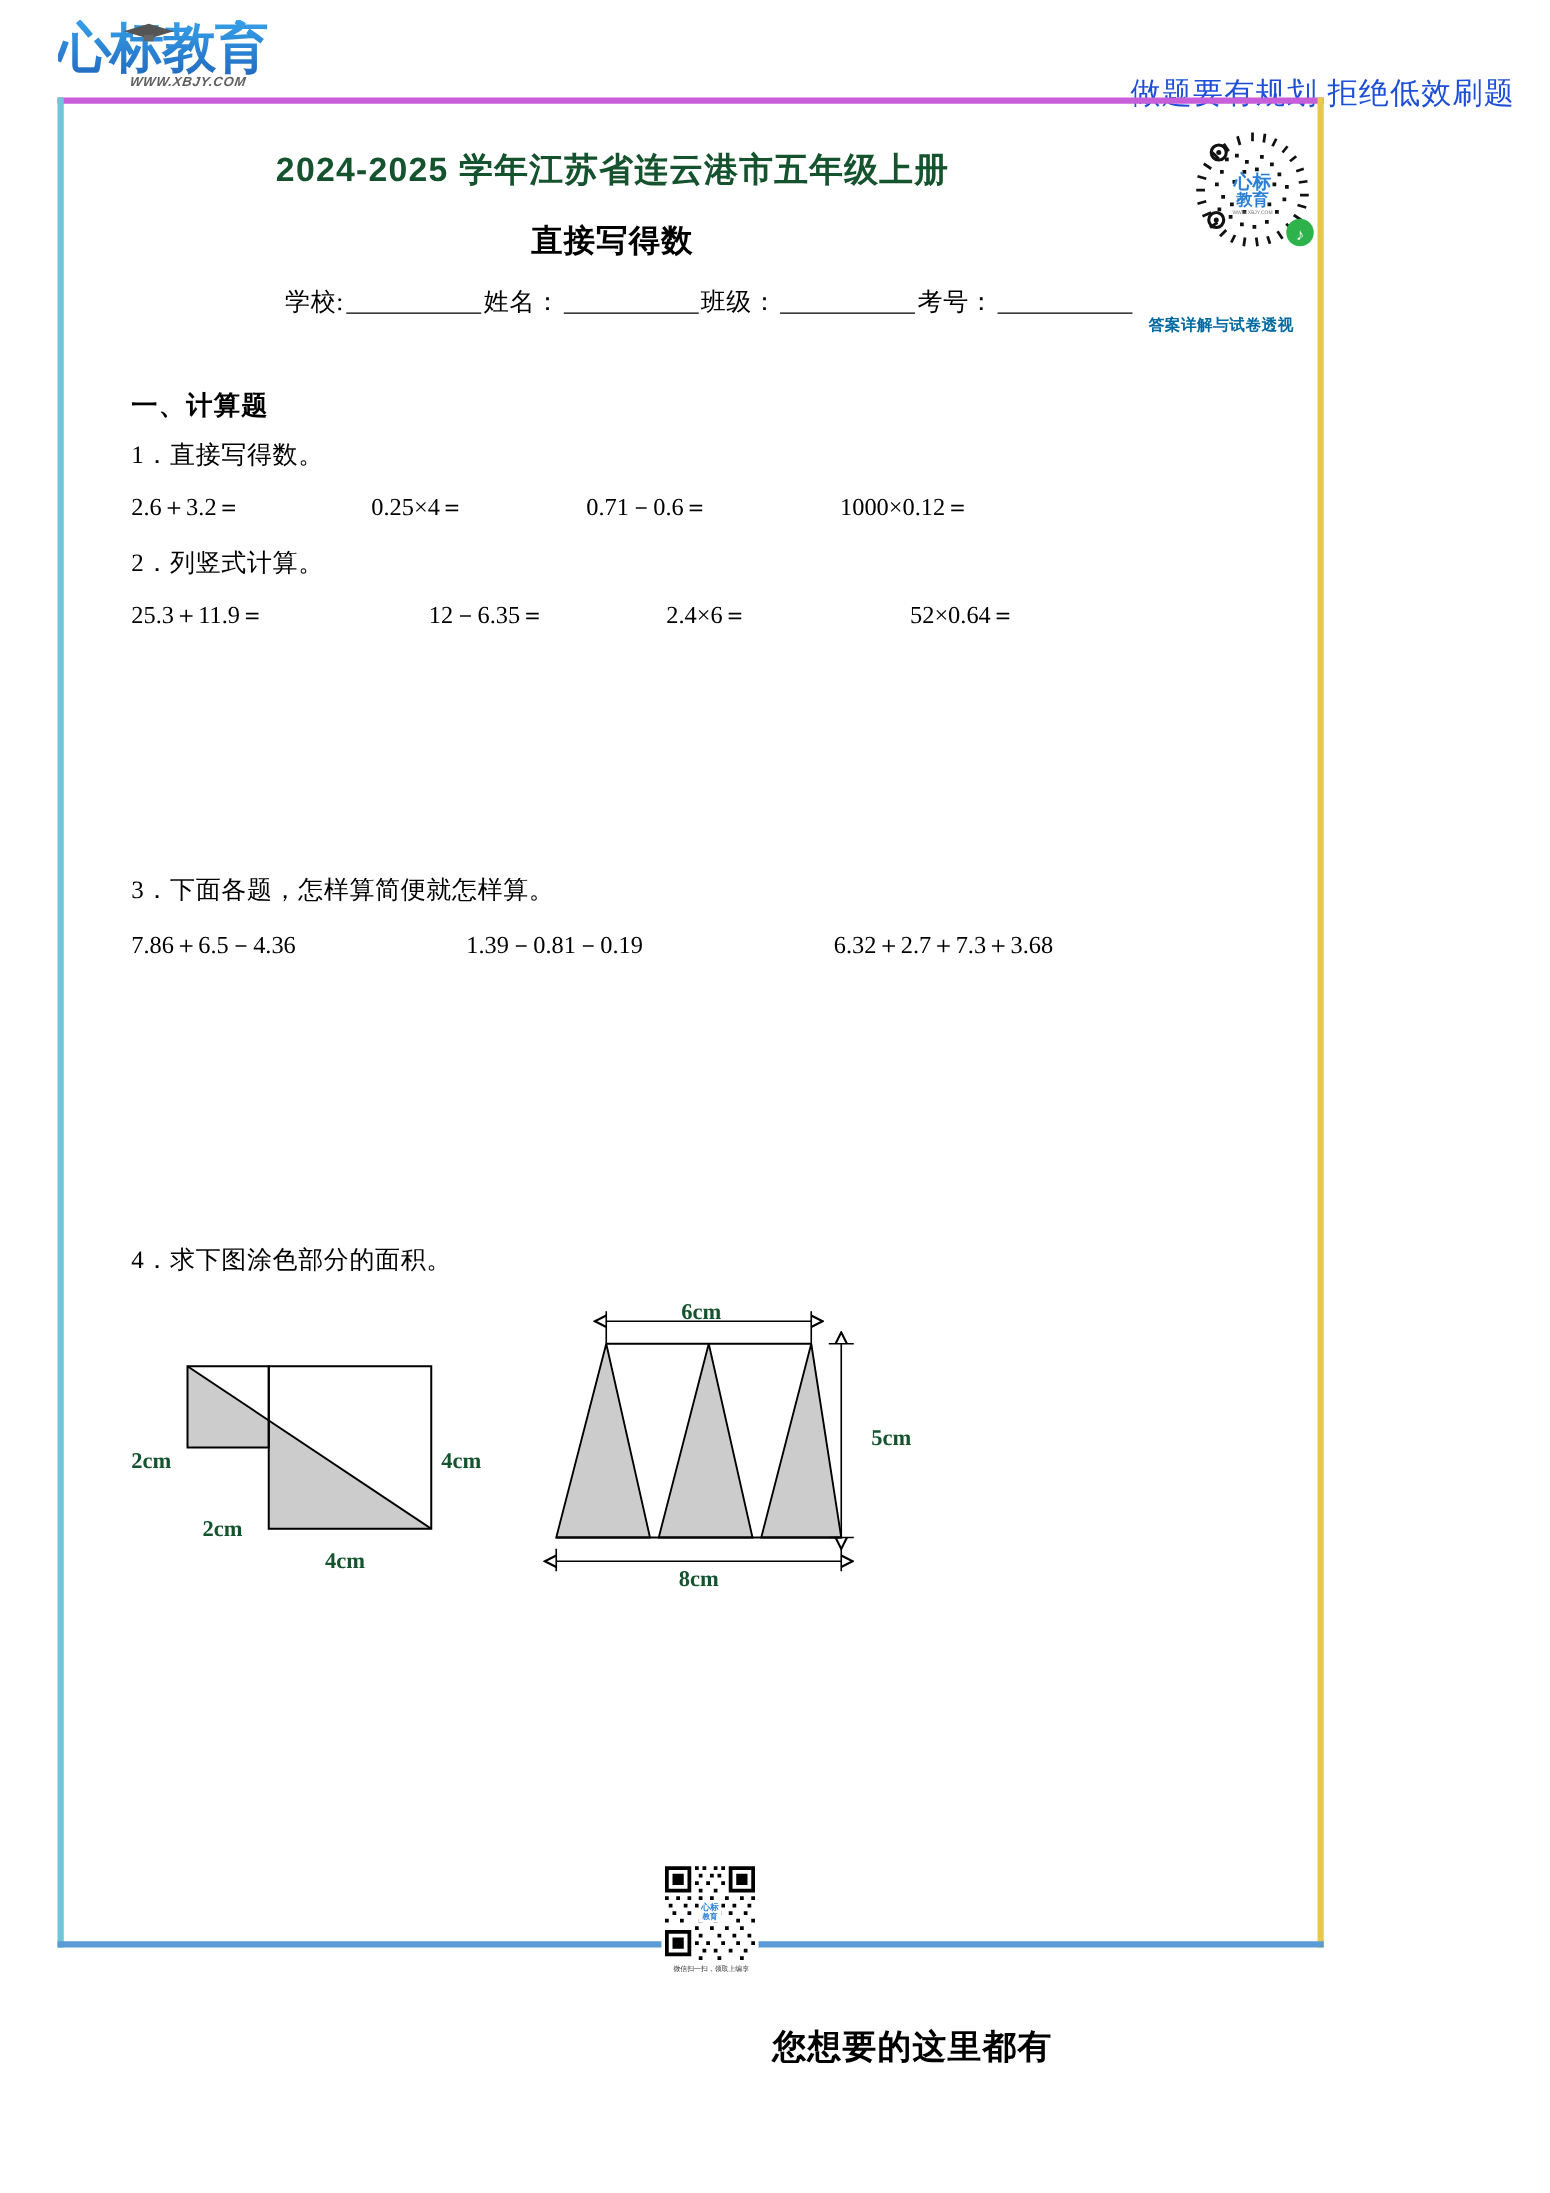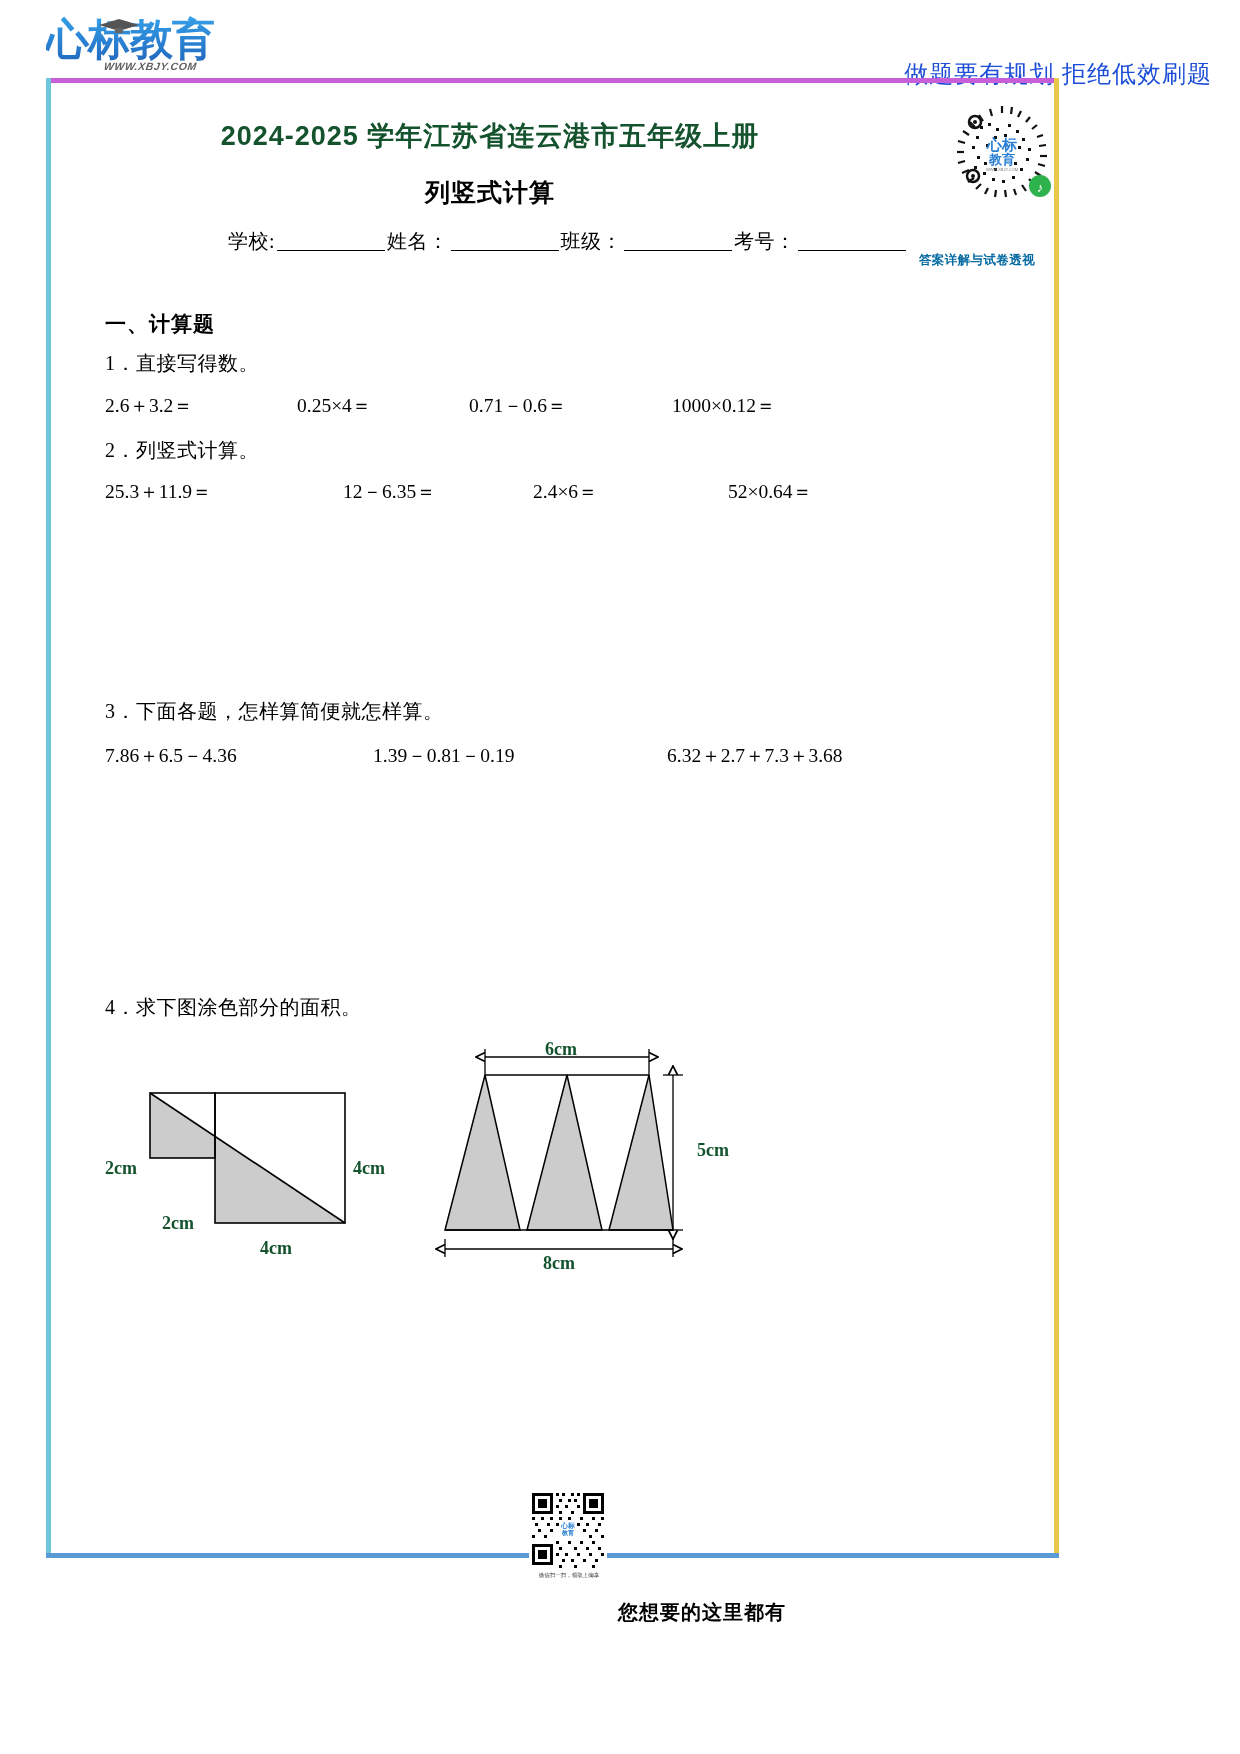--- a/index.html
+++ b/index.html
@@ -217,23 +217,23 @@
     position: absolute;
     left: 290px; top: 36px;
     font-family: "Liberation Sans", sans-serif;
     font-size: 27px;
     font-weight: bold;
     letter-spacing: 1px;
     white-space: nowrap;
   }
   .footer-right {
     position: absolute;
-    left: 618px; top: 24px;
+    left: 618px; top: 44px;
     font-family: Liberation Sans, sans-serif;
-    font-size: 20px;
+    font-size: 27px;
     font-weight: bold;
     letter-spacing: 1px;
     white-space: nowrap;
   }
   .footer-qr {
     position: absolute;
     left: 529px; top: 1490px;
     width: 78px; height: 78px;
   }
   .footer-qr-cap {
@@ -262,21 +262,21 @@
   </div>
   <div class="slogan">做题要有规划 拒绝低效刷题</div>
 </div>
 
 <div class="frame-top"></div>
 <div class="frame-left"></div>
 <div class="frame-right"></div>
 <div class="frame-bottom"></div>
 
 <div class="paper-title">2024-2025 学年江苏省连云港市五年级上册</div>
-<div class="paper-subtitle">列竖式计算</div>
+<div class="paper-subtitle">直接写得数</div>
 
 <div class="id-line">
   <span>学校:</span><span class="blank"></span><span>姓名：</span><span class="blank"></span><span>班级：</span><span class="blank"></span><span>考号：</span><span class="blank"></span>
 </div>
 
 <div class="qr-wrap">
   <svg viewBox="0 0 104 104" width="104" height="104">
     <g fill="#111">
 
       <g id="halo">

